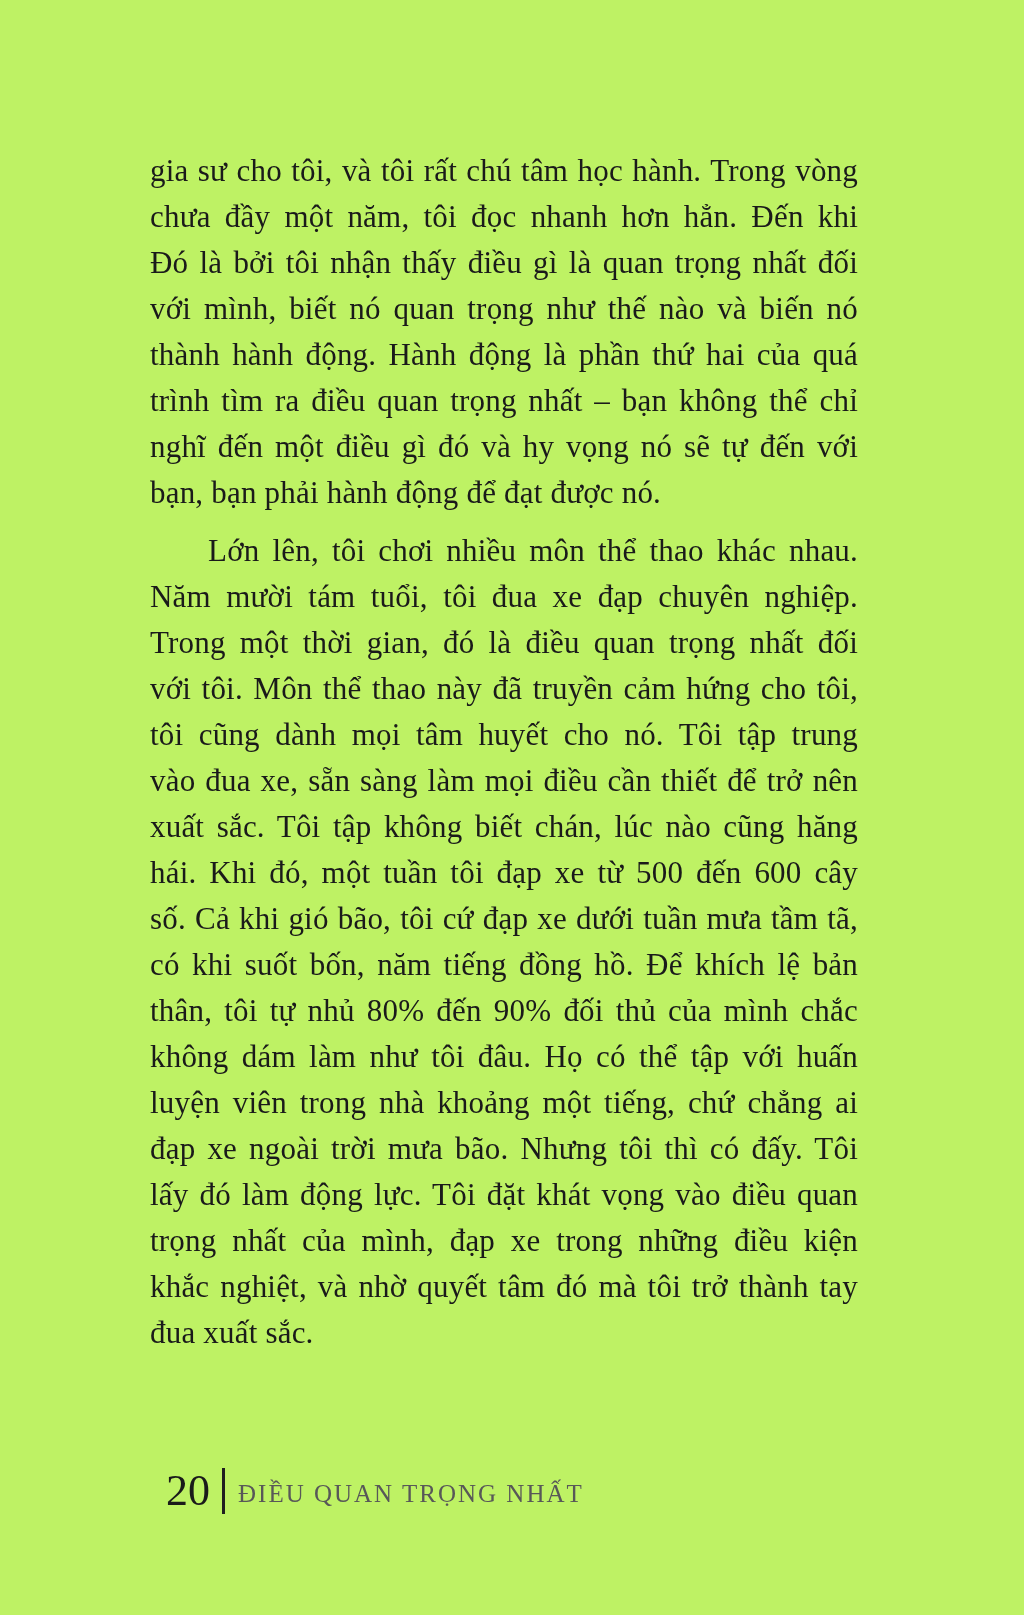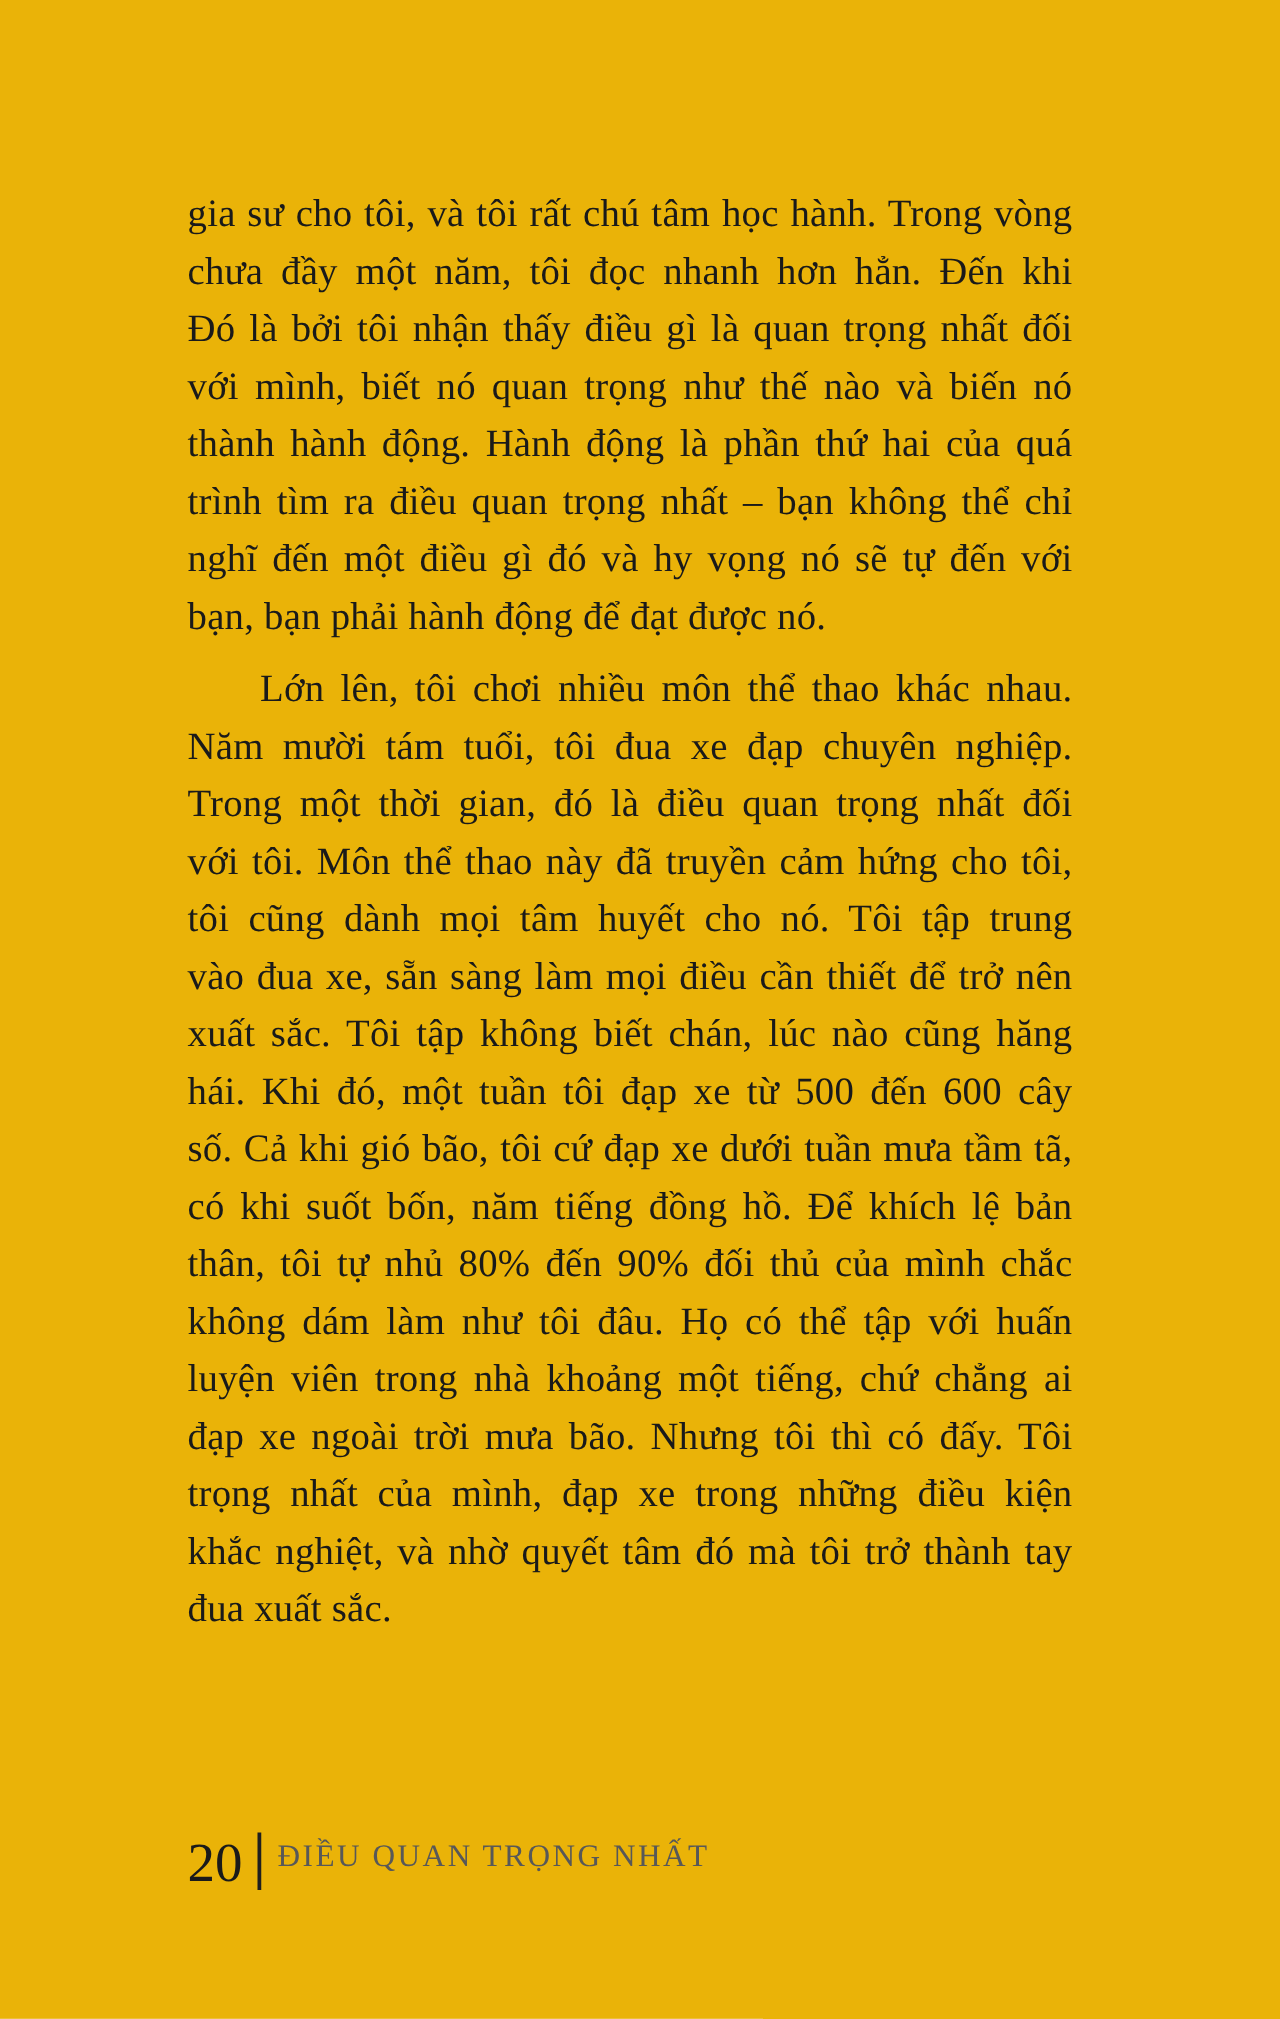--- a/index.html
+++ b/index.html
@@ -1,20 +1,20 @@
 <!DOCTYPE html>
 <html><head>
 <meta charset="utf-8">
 <style>
   html, body { margin: 0; padding: 0; }
   .page {
     position: relative;
     width: 1024px;
     height: 1615px;
-    background: #eab308;
+    background: #bef264;
     font-family: "Liberation Serif", "DejaVu Serif", serif;
     color: #1a1a1a;
     overflow: hidden;
   }
   .textblock {
     position: absolute;
     left: 150px;
     top: 148px;
     width: 708px;
   }
@@ -29,24 +29,25 @@
     white-space: nowrap;
     letter-spacing: 0.2px;
   }
   .line.last {
     text-align: right;
     text-align-last: left;
   }
   .line.indent { text-indent: 58px; }
   .footer {
     position: absolute;
-    left: 150px;
+    left: 166px;
     top: 1466px;
     height: 50px;
     display: flex;
+    align-items: center;
   }
   .pagenum {
     font-size: 44px;
     line-height: 50px;
     color: #1a1a1a;
   }
   .sep {
     width: 3px;
     height: 46px;
     background: #1f1f1f;
@@ -85,20 +86,21 @@
       <div class="line">tôi cũng dành mọi tâm huyết cho nó. Tôi tập trung</div>
       <div class="line">vào đua xe, sẵn sàng làm mọi điều cần thiết để trở nên</div>
       <div class="line">xuất sắc. Tôi tập không biết chán, lúc nào cũng hăng</div>
       <div class="line">hái. Khi đó, một tuần tôi đạp xe từ 500 đến 600 cây</div>
       <div class="line">số. Cả khi gió bão, tôi cứ đạp xe dưới tuần mưa tầm tã,</div>
       <div class="line">có khi suốt bốn, năm tiếng đồng hồ. Để khích lệ bản</div>
       <div class="line">thân, tôi tự nhủ 80% đến 90% đối thủ của mình chắc</div>
       <div class="line">không dám làm như tôi đâu. Họ có thể tập với huấn</div>
       <div class="line">luyện viên trong nhà khoảng một tiếng, chứ chẳng ai</div>
       <div class="line">đạp xe ngoài trời mưa bão. Nhưng tôi thì có đấy. Tôi</div>
+      <div class="line">lấy đó làm động lực. Tôi đặt khát vọng vào điều quan</div>
       <div class="line">trọng nhất của mình, đạp xe trong những điều kiện</div>
       <div class="line">khắc nghiệt, và nhờ quyết tâm đó mà tôi trở thành tay</div>
       <div class="line last">đua xuất sắc.</div>
     </div>
 
   </div>
 
   <div class="footer">
     <span class="pagenum">20</span>
     <span class="sep"></span>

